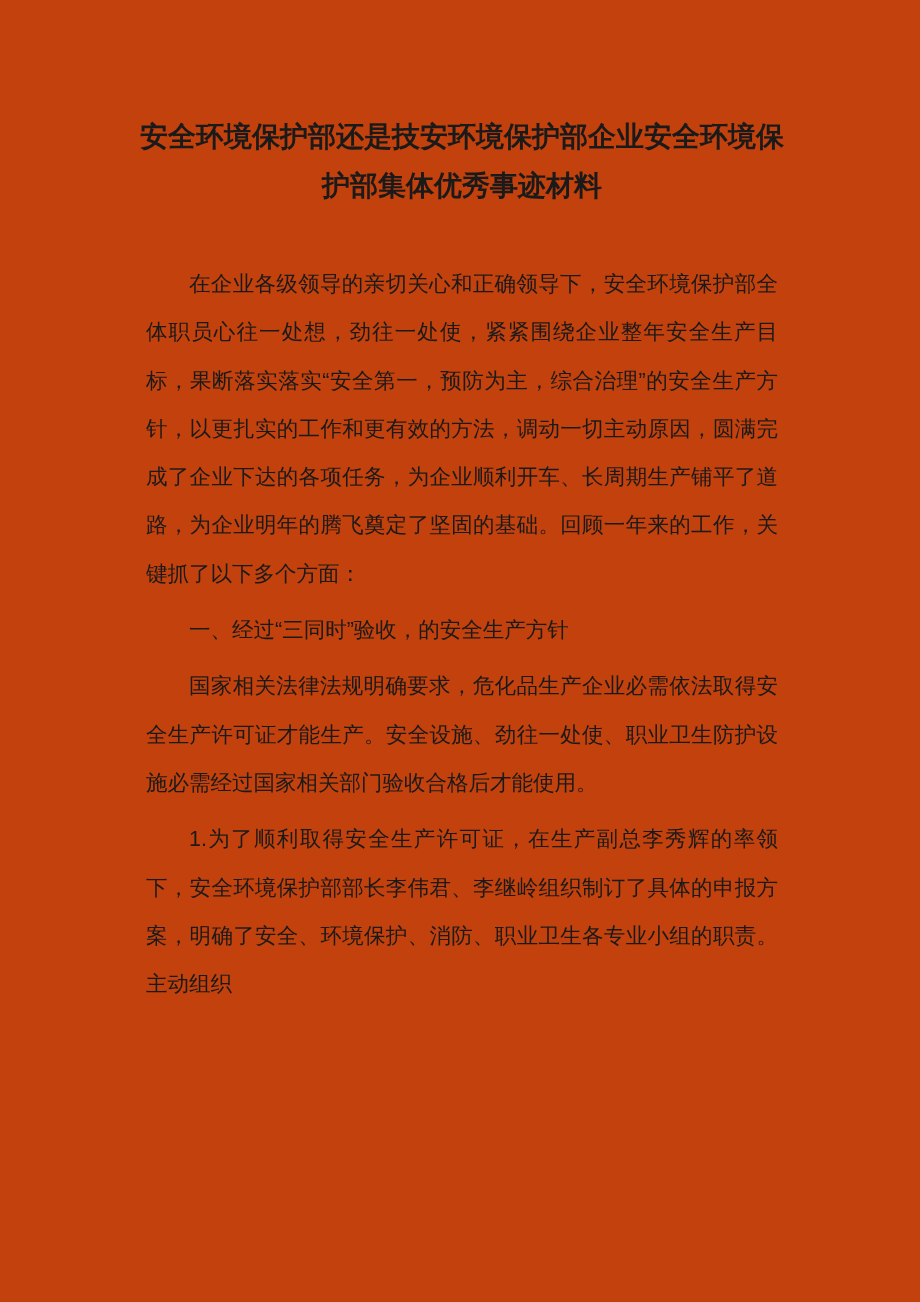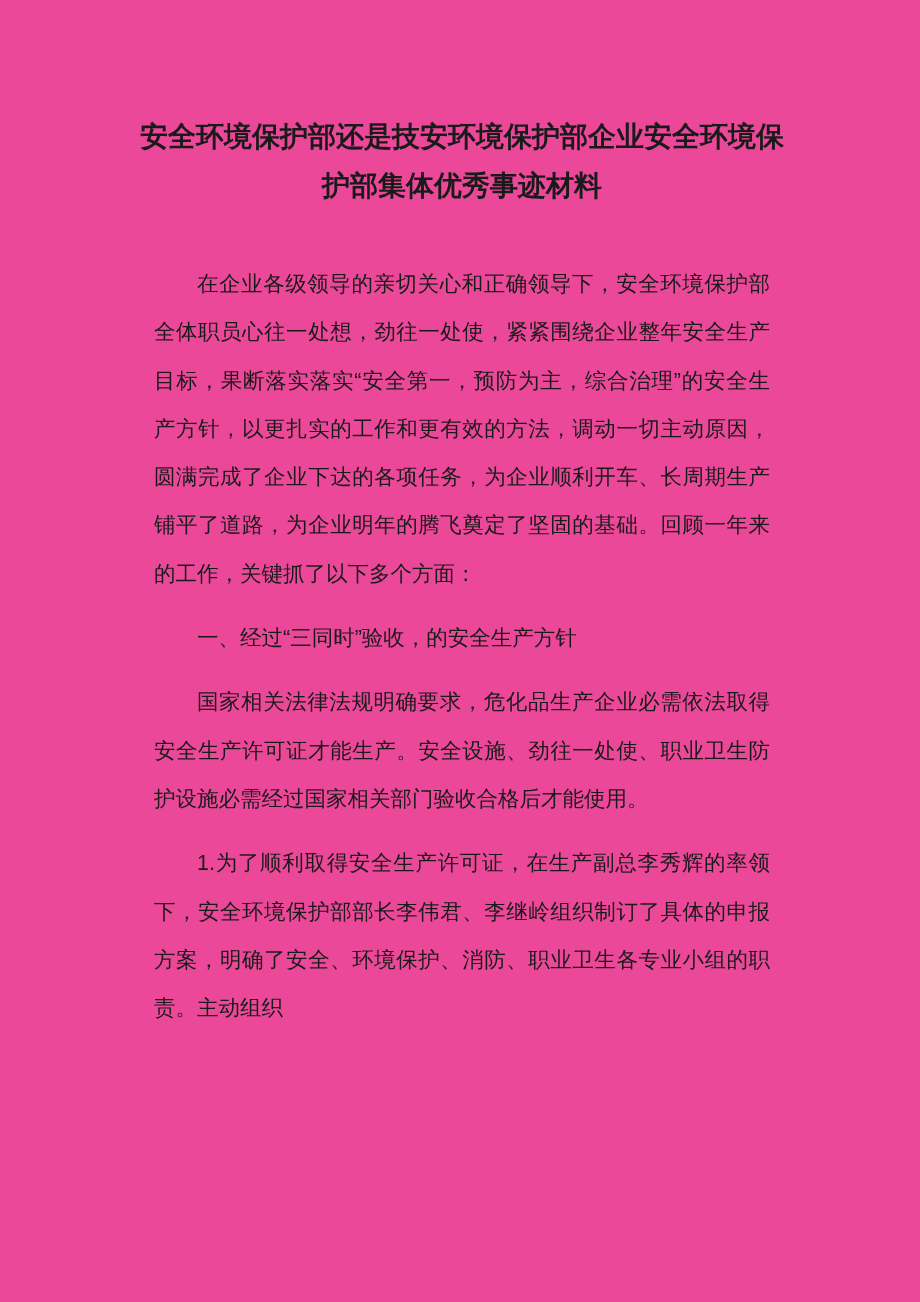--- a/index.html
+++ b/index.html
@@ -3,21 +3,21 @@
 <meta charset="utf-8">
 <style>
   html, body {
     margin: 0;
     padding: 0;
   }
   .page {
     position: relative;
     width: 920px;
     height: 1302px;
-    background: #ec4899;
+    background: #c2410c;
     overflow: hidden;
     font-family: "Liberation Sans", "DejaVu Sans", sans-serif;
   }
   .content {
     position: absolute;
     left: 138px;
     top: 0;
     width: 648px;
   }
   .doc-title {
@@ -29,21 +29,21 @@
     color: #1a1a1a;
     word-break: break-all;
   }
   .doc-body {
     margin-top: 50px;
     font-size: 21.5px;
     line-height: 48.3px;
     color: #1a1a1a;
   }
   .doc-body p {
-    margin: 16px;
+    margin: 8px;
     padding: 0;
     text-indent: 2em;
     text-align: justify;
     text-justify: inter-ideograph;
     word-break: break-all;
   }
 </style>
 </head>
 <body>
 

